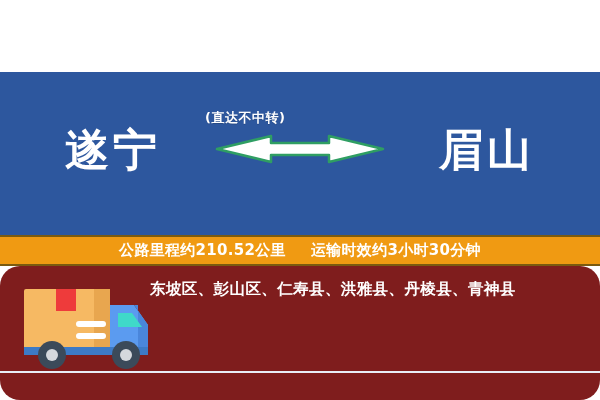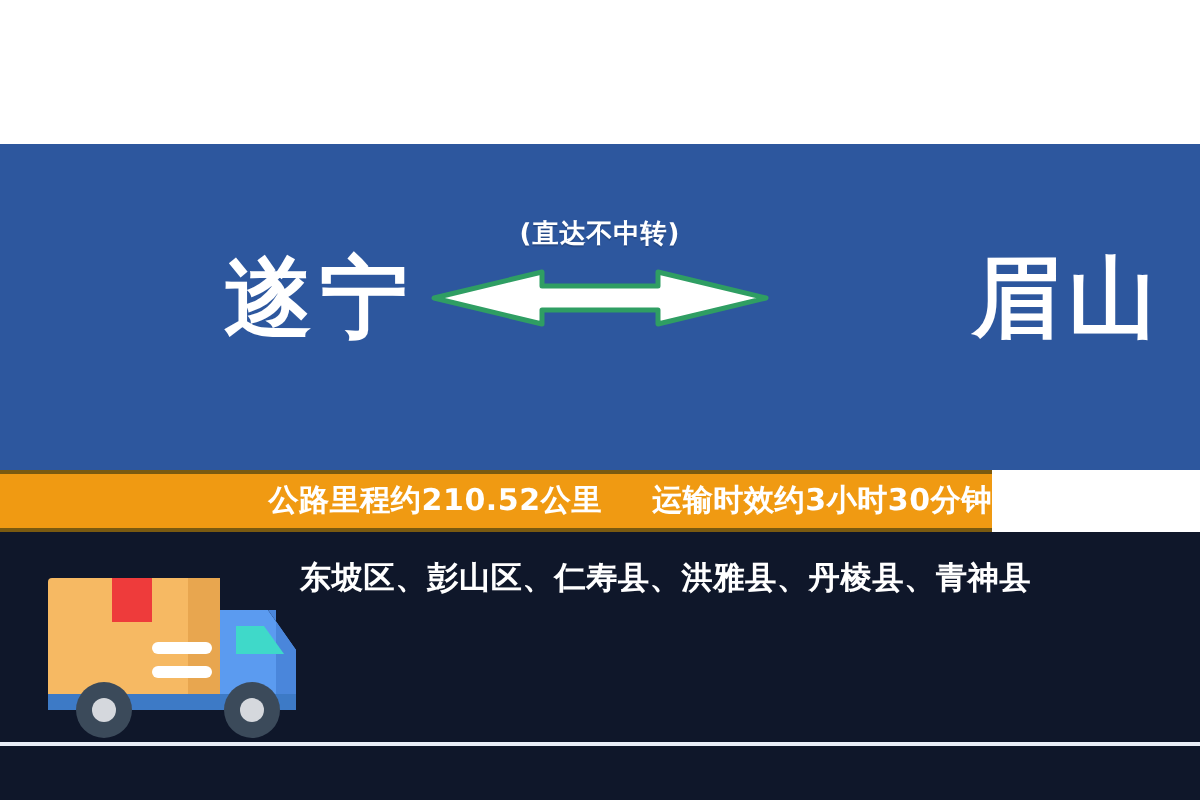--- a/index.html
+++ b/index.html
@@ -51,52 +51,52 @@
   .stripes{position:absolute;right:0;top:8px;width:290px;height:58px;}
   .stripe{position:absolute;right:0;height:13px;background:#eda01e;}
   .stripe.s1{top:0;width:232px;clip-path:polygon(16px 0,100% 0,100% 100%,0 100%);}
   .stripe.s2{top:19px;width:252px;clip-path:polygon(16px 0,100% 0,100% 100%,0 100%);}
   .stripe.s3{top:38px;width:272px;clip-path:polygon(16px 0,100% 0,100% 100%,0 100%);}
 
   
   .route{position:absolute;left:0;top:72px;width:600px;height:163px;background:#2d579e;}
 
   .city{
-    position:absolute;top:50px;width:190px;text-align:right;color:#ffffff;
+    position:absolute;top:50px;width:190px;text-align:center;color:#ffffff;
     font-size:44px;line-height:56px;font-weight:bold;letter-spacing:4px;
     font-family:"DejaVu Sans","Liberation Sans",sans-serif;
   }
   .city.origin{left:18px;}
   .city.dest{right:18px;}
 
-  .mid{position:absolute;left:205px;top:38px;width:190px;text-align:center;}
+  .mid{position:absolute;left:205px;top:38px;width:190px;text-align:left;}
   .direct-note{
     color:#ffffff;font-size:13px;line-height:16px;font-weight:bold;letter-spacing:0.5px;
     text-shadow:0 1px 0 rgba(0,0,0,.15);
   }
   .arrow-wrap{position:relative;width:174px;height:34px;margin:6px auto 0;}
   .arrow-svg{display:block;width:174px;height:34px;}
   .roundtrip{
     margin-top:4px;color:#ffffff;font-size:14px;line-height:18px;font-weight:bold;letter-spacing:1px;
   }
 
   
   .infobar{
-    position:absolute;left:0;top:235px;width:496px;height:31px;background:#f09a12;
+    position:absolute;left:0;top:235px;width:600px;height:31px;background:#f09a12;
     border-top:2px solid #7a5a10;border-bottom:2px solid #7a5a10;
-    display:flex;align-items:center;justify-content:flex-end;box-sizing:border-box;
+    display:flex;align-items:center;justify-content:center;box-sizing:border-box;
   }
   .infobar-text{
     color:#ffffff;font-size:15px;font-weight:bold;letter-spacing:0.3px;white-space:nowrap;
     font-family:"DejaVu Sans","Liberation Sans",sans-serif;
   }
   .infobar-text .gap{display:inline-block;width:14px;}
 
   
-  .bottom{position:absolute;left:0;top:266px;width:600px;height:134px;background:#0f172a;}
+  .bottom{position:absolute;left:0;top:266px;width:600px;height:134px;background:#7f1d1d;border-radius:20px;}
   .road-line{position:absolute;left:0;top:105px;width:600px;height:2px;background:#e9eef7;}
 
   .districts{
     position:absolute;left:150px;top:12px;width:440px;
     color:#ffffff;font-size:15.5px;line-height:22px;font-weight:bold;letter-spacing:0.4px;
     font-family:"DejaVu Sans","Liberation Sans",sans-serif;
   }
 
   
   .truck{position:absolute;left:22px;top:9px;width:132px;height:98px;}

